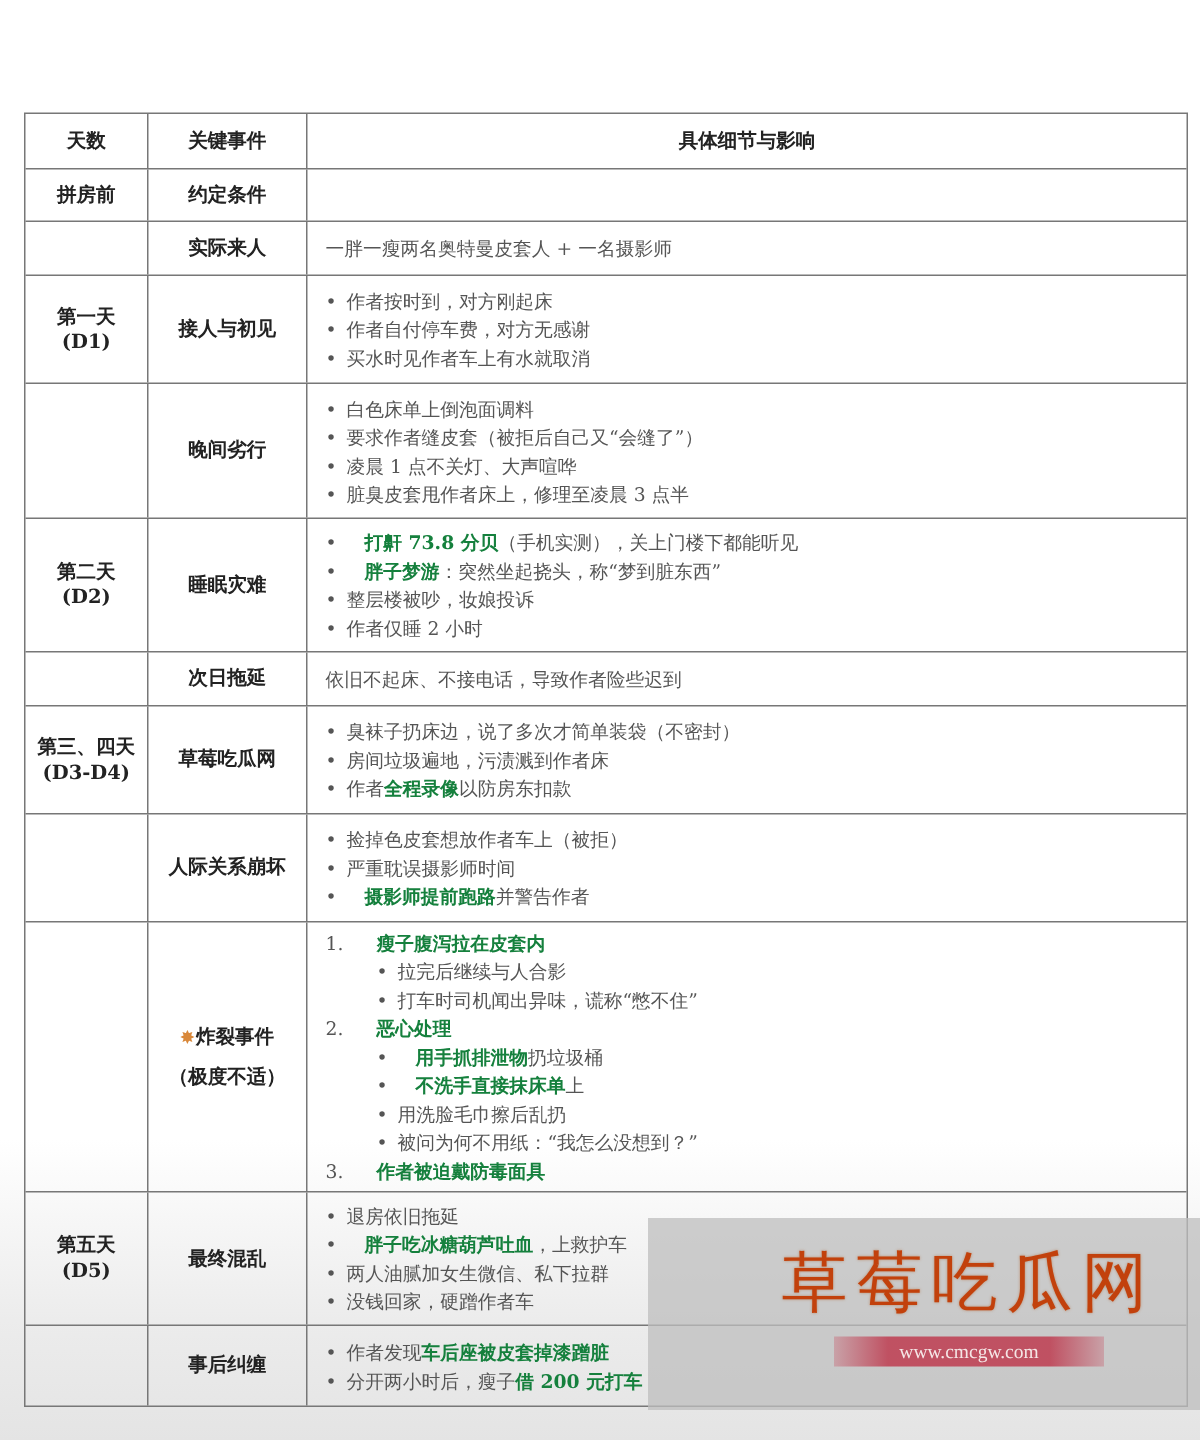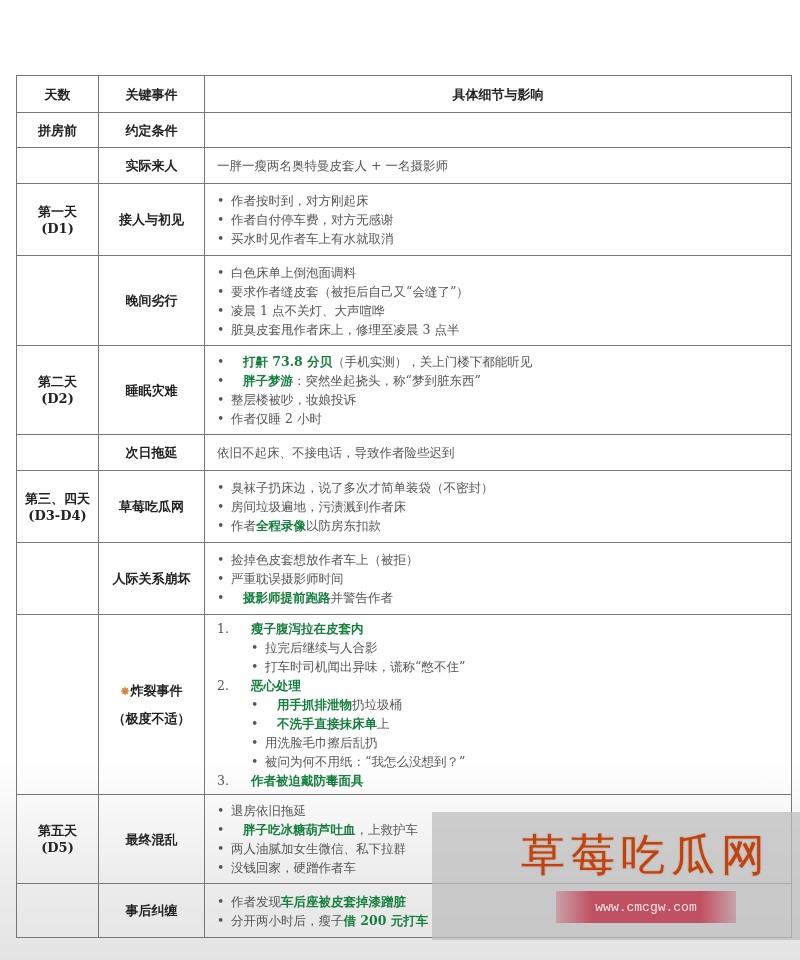--- a/index.html
+++ b/index.html
@@ -38,23 +38,23 @@
     .watermark {
       position: absolute; left: 432px; top: 812px; width: 368px; height: 128px;
       background: rgba(190,190,190,0.75);
       display: flex; flex-direction: column; align-items: center;
     }
     .wm-title {
       margin-top: 14px; font-family: "DejaVu Sans", sans-serif; font-size: 44px;
       letter-spacing: 6px; color: #c2410c; text-shadow: 0 0 2px #b98a6a; padding-left: 60px;
     }
     .wm-url {
-      margin-top: 6px; margin-left: 60px; width: 180px; height: 32px;
+      margin-top: 6px; margin-left: 60px; width: 180px; height: 20px;
       background: linear-gradient(to right, rgba(200,70,90,0.3), rgba(190,60,80,0.85) 20%, rgba(190,60,80,0.85) 80%, rgba(200,70,90,0.3));
-      color: #f5e6e6; font-family: Liberation Mono, monospace; font-size: 13px;
+      color: #f5e6e6; font-family: Liberation Serif, serif; font-size: 13px;
       display: flex; align-items: center; justify-content: center;
     }
   </style>
 </head>
 <body>
 
 <div class="table">
 
   <div class="row hdr" style="height:36px">
     <div class="c1">天数</div>

